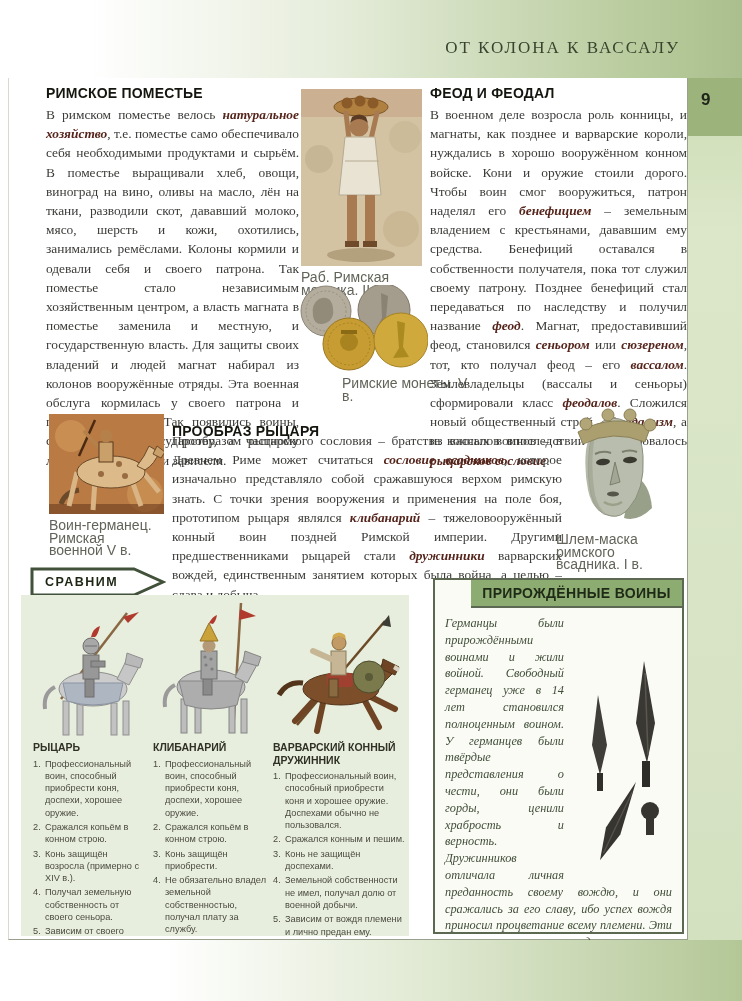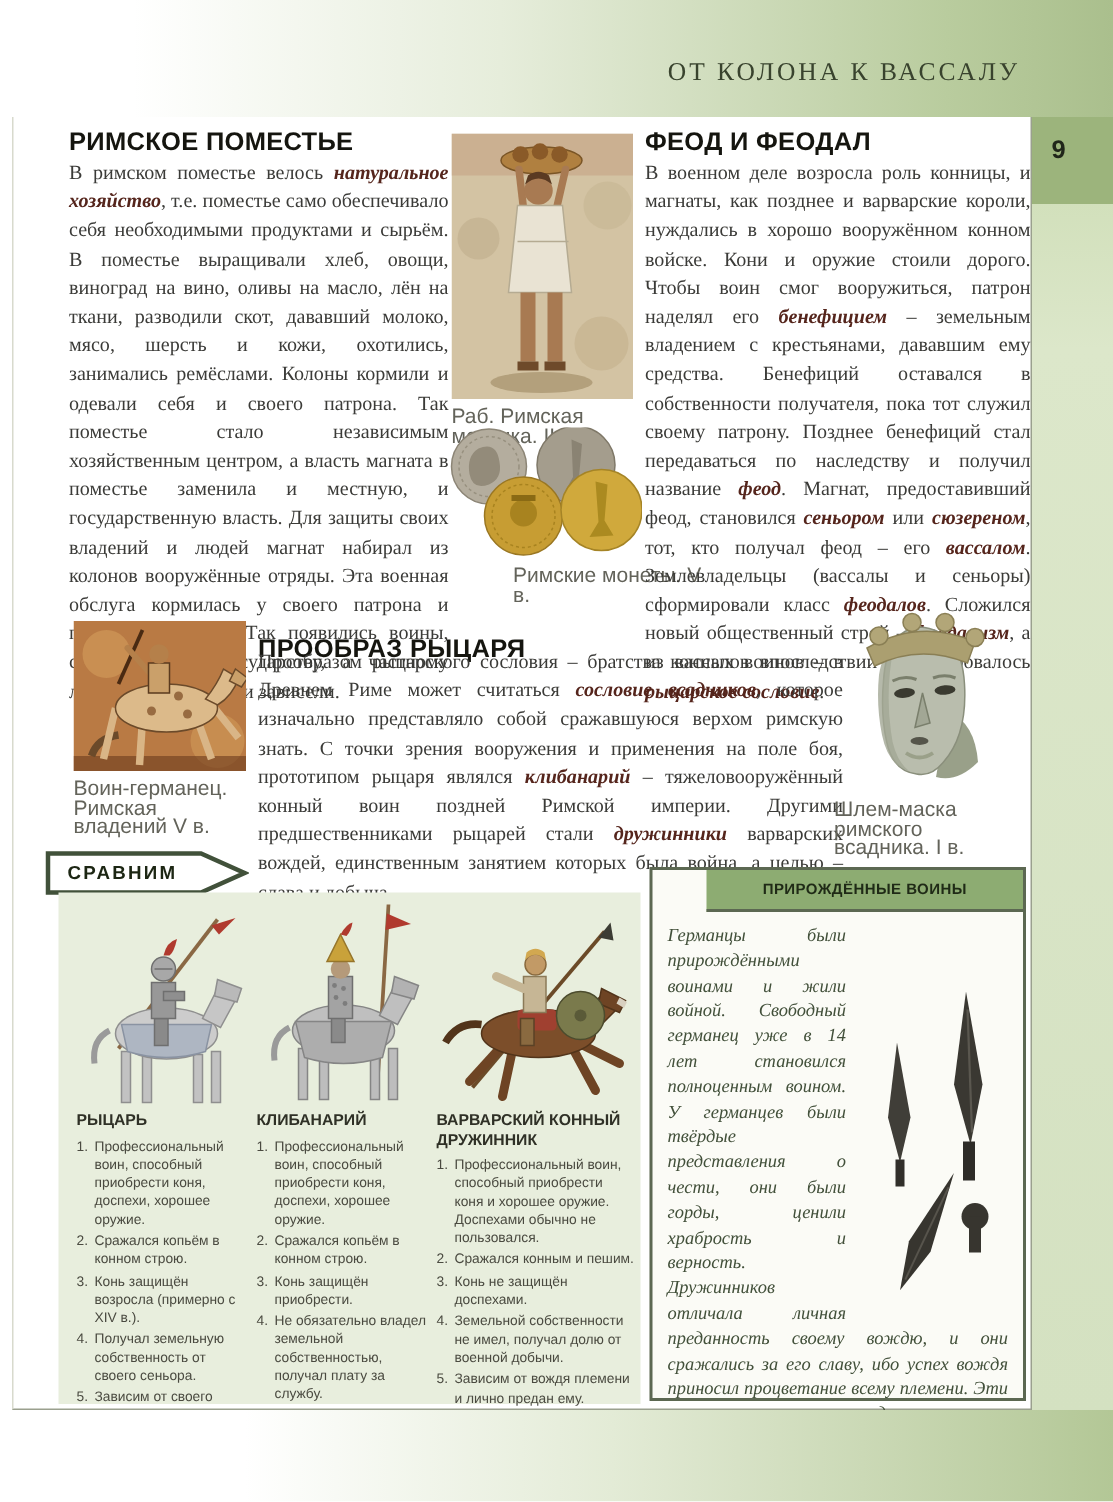--- a/index.html
+++ b/index.html
@@ -14,21 +14,21 @@
     background:linear-gradient(to right,#ffffff 22%,#e3ebd6 55%,#b3c796); }
   .side-strip { position:absolute; left:688px; top:78px; width:54px; height:862px;
     background:linear-gradient(to bottom,#ccdcb3,#dce7ca 18%,#d4e1c1); }
   .page-num-box { position:absolute; left:688px; top:78px; width:54px; height:58px; background:#9cb47c; }
   .page-num-box .num { position:absolute; left:13px; top:12px; font-weight:bold; font-size:17px; color:#20261a; }
 
   .content { position:absolute; left:8px; top:78px; width:680px; height:862px; background:#fff;
     border-right:1px solid #9aa08e; border-bottom:1px solid #9aa08e; border-left:1px solid #d8dacd; }
   .content > * { position:absolute; }
 
-  .section-heading { font-size:17px; font-weight:bold; color:#15150f; letter-spacing:.2px; }
+  .section-heading { font-size:14px; font-weight:bold; color:#15150f; letter-spacing:.2px; }
   .body-text { font-family:"Liberation Serif",serif; font-size:13.4px; line-height:19.2px;
     color:#3b3b38; text-align:justify; }
   .kw { font-weight:bold; font-style:italic; color:#55251c; }
   .caption { font-size:14px; line-height:12.5px; color:#63635a; }
   figure svg { display:block; }
 
   #roman-heading { left:37px; top:7px; }
   #roman-para    { left:37px; top:27px; width:253px; }
   #slave-fig     { left:292px; top:11px; width:121px; height:177px; }
   #slave-cap     { left:292px; top:193px; width:130px; }
@@ -40,38 +40,38 @@
   #german-fig    { left:40px;  top:336px; width:115px; height:100px; }
   #german-cap    { left:40px;  top:441px; width:112px; }
   #proto-heading { left:163px; top:345px; }
   #proto-para    { left:163px; top:353px; width:390px; }
   #helmet-fig    { left:549px; top:326px; width:110px; height:124px; }
   #helmet-cap    { left:547px; top:455px; width:118px; }
 
   #compare-banner { left:21px; top:489px; width:136px; height:30px; }
   #compare-banner .banner-label { position:absolute; left:15px; top:8px; font-size:12.5px; font-weight:bold;
     letter-spacing:1.5px; color:#1c2613; }
-  #compare-panel { left:30px; top:517px; width:388px; height:341px; background:#e8eedd; }
+  #compare-panel { left:12px; top:517px; width:388px; height:341px; background:#e8eedd; }
   #compare-panel > * { position:absolute; }
   #knight-fig      { left:6px;   top:8px;  width:126px; height:140px; }
   #clibanarius-fig { left:128px; top:2px;  width:122px; height:146px; }
   #barbarian-fig   { left:248px; top:12px; width:138px; height:138px; }
   .cmp-col { top:146px; }
   #cmp-col-1 { left:12px;  width:110px; }
   #cmp-col-2 { left:132px; width:114px; }
   #cmp-col-3 { left:252px; width:132px; }
   .cmp-title { font-size:10.5px; font-weight:bold; line-height:12.5px; color:#2f3026; margin-bottom:4px; }
   .cmp-list { list-style:none; counter-reset:n; font-size:9.2px; line-height:12.3px; color:#4a4a40; }
   .cmp-list li { position:relative; padding-left:12px; margin-bottom:2px; counter-increment:n; }
   .cmp-list li::before { content:counter(n) "."; position:absolute; left:0; }
 
   #born-box { left:424px; top:500px; width:251px; height:356px; border:2px solid #5c6852; background:#fbfbf6; }
   .born-header { height:28px; background:#8dac72; border-bottom:2px solid #5c6852;
     display:flex; align-items:center; justify-content:center;
-    font-size:10px; font-weight:bold; color:#1f2a16; letter-spacing:.3px;margin-left:36px; }
+    font-size:14px; font-weight:bold; color:#1f2a16; letter-spacing:.3px;margin-left:36px; }
   .born-body { padding:7px 10px 0 10px; font-family:"Liberation Serif",serif; font-style:italic;
     font-size:12.3px; line-height:16.8px; color:#42503a; text-align:justify; }
   .spears-float { float:right; width:102px; height:212px; margin:44px 0 2px 6px; }
   .born-caption { clear:both; padding:6px 10px 0 10px; font-size:9.3px; line-height:12px; color:#5d5d52; }
 </style>
 </head>
 <body>
 
 <div class="band-top">
   <div class="page-title">ОТ КОЛОНА К ВАССАЛУ</div>
@@ -150,21 +150,21 @@
       <path d="M108,32 l8,6 -4,6 -8,-4 z" fill="#caa06a" stroke="#6b4a2a"></path>
       <circle cx="70" cy="50" r="3" fill="#7a4a22" opacity=".7"></circle>
       <circle cx="52" cy="60" r="3" fill="#7a4a22" opacity=".7"></circle>
       <circle cx="76" cy="62" r="3" fill="#7a4a22" opacity=".7"></circle>
       <path d="M30,42 L46,6" stroke="#4a2a12" stroke-width="2.5"></path>
       <path d="M52,36 L36,18" stroke="#b5804a" stroke-width="4" stroke-linecap="round"></path>
       <rect x="50" y="28" width="14" height="20" fill="#caa06a" stroke="#5a3a1e"></rect>
       <circle cx="57" cy="22" r="6.5" fill="#b5804a"></circle>
     </svg>
   </figure>
-  <figcaption class="caption" id="german-cap">Воин-германец. Римская владений V в.</figcaption>
+  <figcaption class="caption" id="german-cap">Воин-германец. Римская военной V в.</figcaption>
 
   <h2 class="section-heading" id="proto-heading">ПРООБРАЗ РЫЦАРЯ</h2>
   <p class="body-text" id="proto-para"><span>Прообразом рыцарского сословия – братства конных воинов – в Древнем Риме может считаться </span><span class="kw">сословие всадников</span><span>, которое изначально представляло собой сражавшуюся верхом римскую знать. С точки зрения вооружения и применения на поле боя, прототипом рыцаря являлся </span><span class="kw">клибанарий</span><span> – тяжеловооружённый конный воин поздней Римской империи. Другими предшественниками рыцарей стали </span><span class="kw">дружинники</span><span> варварских вождей, единственным занятием которых была война, а целью – слава и добыча.</span></p>
 
   <figure id="helmet-fig">
     <svg viewBox="0 0 110 124" width="110" height="124">
       <path d="M74,70 q18,8 20,34 q-14,14 -28,10 z" fill="#99a089"></path>
       <path d="M55,14 q28,2 30,38 q2,34 -14,52 q-8,10 -18,8 q-16,-2 -20,-22 q-4,-18 -2,-40 q2,-34 24,-36 z" fill="#b9bdad" stroke="#8a8f7c"></path>
       <path d="M38,26 q-6,30 -2,58 q2,18 12,26 q-14,-4 -18,-24 q-4,-20 -2,-40 q2,-14 10,-20 z" fill="#a2a795" opacity=".8"></path>
       <path d="M20,28 q36,-20 72,-4 l-5,14 q-32,-13 -62,2 z" fill="#ab9f70" stroke="#8a7f55"></path>

